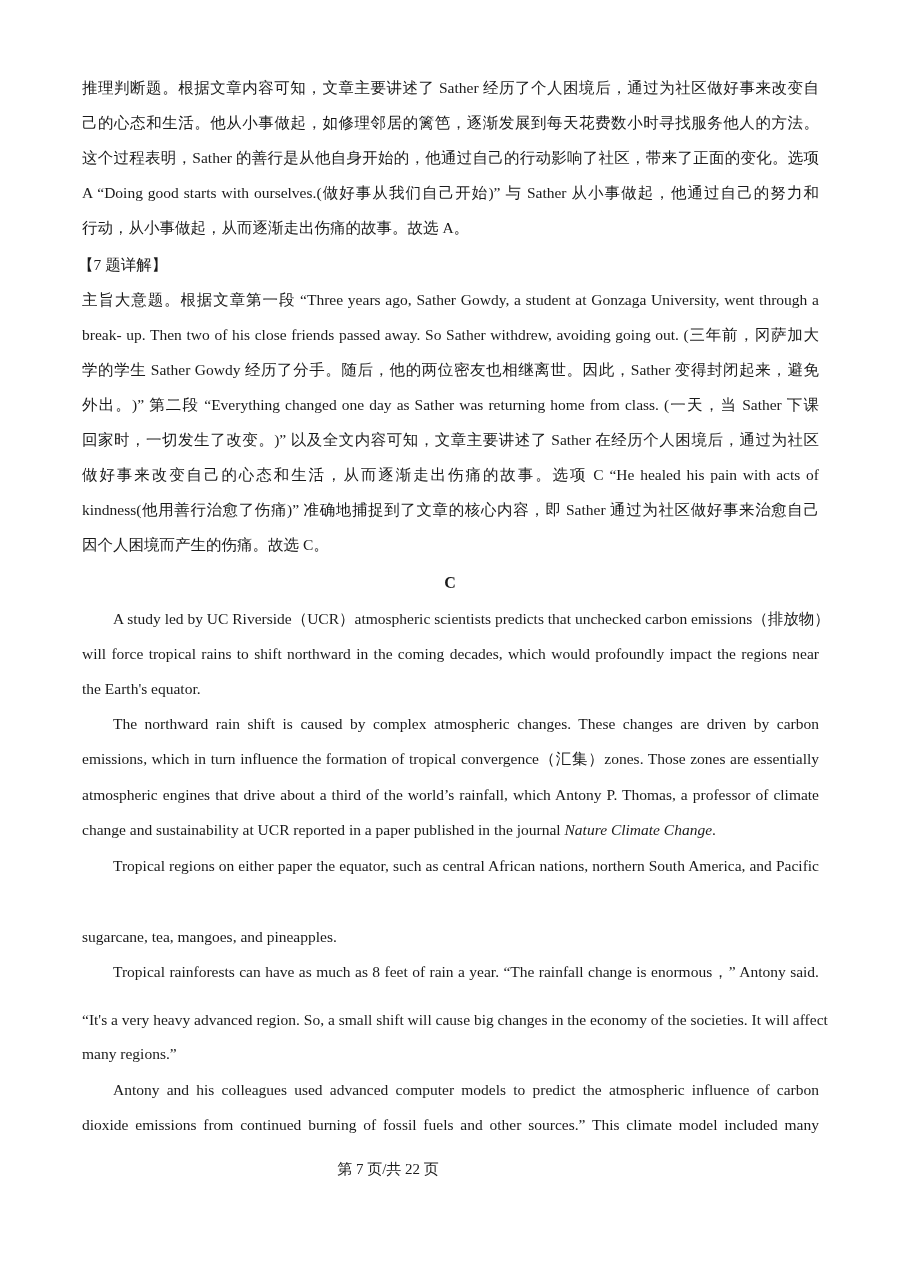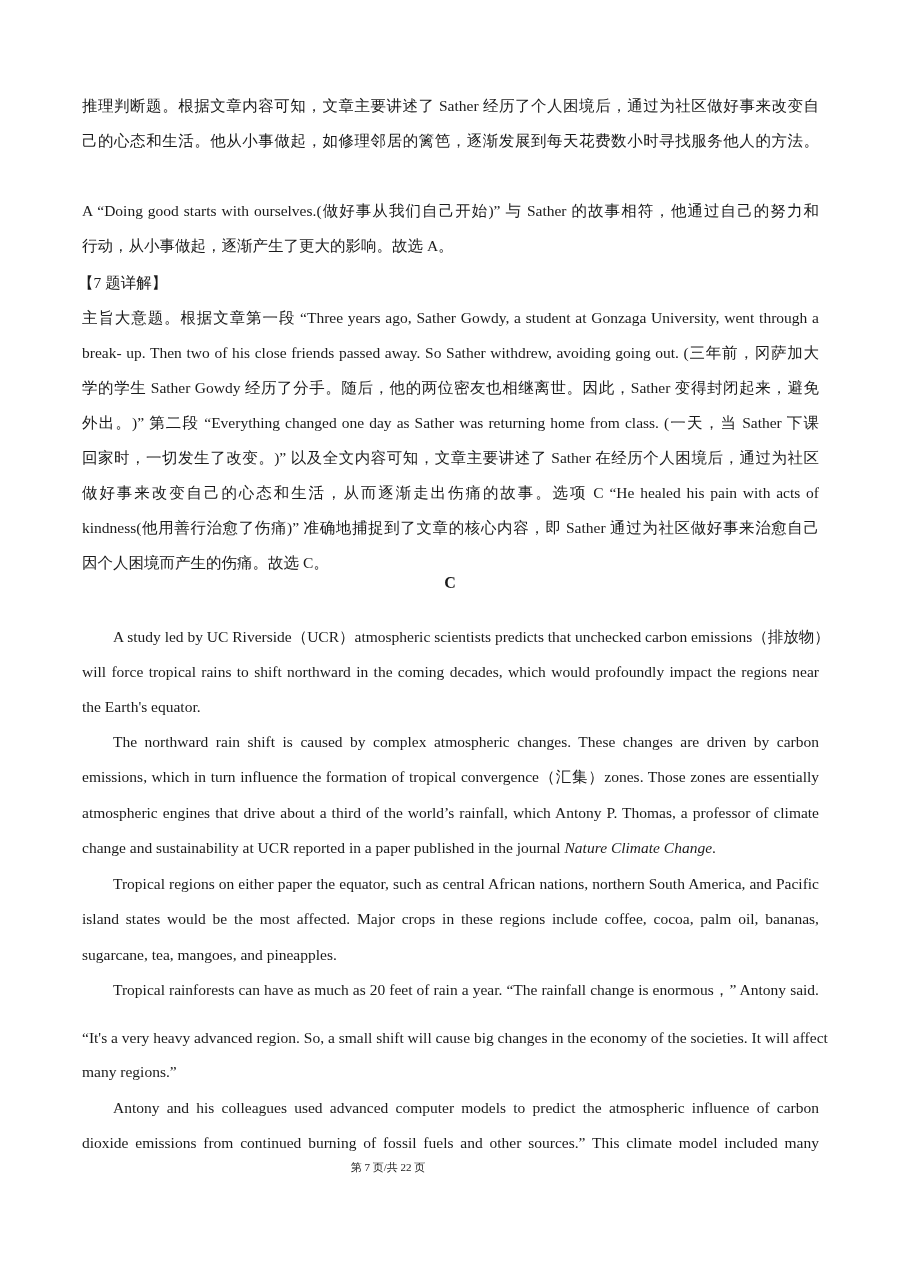--- a/index.html
+++ b/index.html
@@ -9,45 +9,45 @@
       position: absolute;
       left: 82px;
       width: 737px;
       font-family: "Liberation Serif", "DejaVu Serif", serif;
       font-size: 15.5px;
       line-height: 20px;
       color: #1a1a1a;
       white-space: nowrap;
       text-align: justify;
       text-align-last: justify;
-      margin-top: 18px;
     }
     .line.last { text-align-last: left; }
     .line.indent { left: 113px; width: 706px; }
     .heading-c {
       position: absolute; left: 0; width: 900px; text-align: center;
       font-family: "Liberation Serif", "DejaVu Serif", serif;
       font-weight: bold; font-size: 16px; color: #1a1a1a;
     }
     .footer {
       position: absolute; left: 0; width: 776px; text-align: center;
       font-family: "Liberation Serif", "DejaVu Serif", serif;
-      font-size: 11px; color: #1a1a1a;
+      font-size: 15px; color: #1a1a1a;
     }
     i { }
   </style>
 </head>
 <body>
 
 <div class="page">
 
   <div class="line" style="top:78px">推理判断题。根据文章内容可知，文章主要讲述了 Sather 经历了个人困境后，通过为社区做好事来改变自</div>
   <div class="line" style="top:113px">己的心态和生活。他从小事做起，如修理邻居的篱笆，逐渐发展到每天花费数小时寻找服务他人的方法。</div>
-  <div class="line" style="top:183px">A “Doing good starts with ourselves.(做好事从我们自己开始)”  与 Sather 的故事相符，他通过自己的努力和</div>
-  <div class="line last" style="top:218px">行动，从小事做起，逐渐产生了更大的影响。故选 A。</div>
+  <div class="line" style="top:148px">这个过程表明，Sather 的善行是从他自身开始的，他通过自己的行动影响了社区，带来了正面的变化。选项</div>
+  <div class="line" style="top:183px">A “Doing good starts with ourselves.(做好事从我们自己开始)”  与 Sather 从小事做起，他通过自己的努力和</div>
+  <div class="line last" style="top:218px">行动，从小事做起，从而逐渐走出伤痛的故事。故选 A。</div>
 
   <div class="line last" style="top:255px; left:78px;">【7 题详解】</div>
 
   <div class="line" style="top:290px">主旨大意题。根据文章第一段 “Three years ago, Sather Gowdy, a student at Gonzaga University, went through a</div>
   <div class="line" style="top:325px">break- up. Then two of his close friends passed away. So Sather withdrew, avoiding going out. (三年前，冈萨加大</div>
   <div class="line" style="top:360px">学的学生 Sather  Gowdy 经历了分手。随后，他的两位密友也相继离世。因此，Sather 变得封闭起来，避免</div>
   <div class="line" style="top:395px">外出。)” 第二段 “Everything changed one day as Sather was returning home from class. (一天，当 Sather 下课</div>
   <div class="line" style="top:430px">回家时，一切发生了改变。)” 以及全文内容可知，文章主要讲述了 Sather 在经历个人困境后，通过为社区</div>
   <div class="line" style="top:465px">做好事来改变自己的心态和生活，从而逐渐走出伤痛的故事。选项 C “He healed his pain with acts of</div>
   <div class="line" style="top:500px">kindness(他用善行治愈了伤痛)” 准确地捕捉到了文章的核心内容，即 Sather 通过为社区做好事来治愈自己</div>
@@ -58,24 +58,23 @@
   <div class="line indent" style="top:609px">A study led by UC Riverside（UCR）atmospheric scientists predicts that unchecked carbon emissions（排放物）</div>
   <div class="line" style="top:644px">will force tropical rains to shift northward in the coming decades, which would profoundly impact the regions near</div>
   <div class="line last" style="top:679px">the Earth's equator.</div>
 
   <div class="line indent" style="top:714px">The northward rain shift is caused by complex atmospheric changes. These changes are driven by carbon</div>
   <div class="line" style="top:749px">emissions, which in turn influence the formation of tropical convergence（汇集）zones. Those zones are essentially</div>
   <div class="line" style="top:785px">atmospheric engines that drive about a third of the world’s rainfall, which Antony P. Thomas, a professor of climate</div>
   <div class="line last" style="top:820px"><span>change and sustainability at UCR reported in a paper published in the journal </span><i>Nature Climate Change</i><span>.</span></div>
 
   <div class="line indent" style="top:856px">Tropical regions on either paper the equator, such as central African nations, northern South America, and Pacific</div>
-  <div class="line" style="top:891px">island states would be the most affected. Major crops in these regions include coffee, cocoa, palm oil, bananas,</div>
   <div class="line last" style="top:927px">sugarcane, tea, mangoes, and pineapples.</div>
 
-  <div class="line indent" style="top:962px">Tropical rainforests can have as much as 20 feet of rain a year. “The rainfall change is enormous，” Antony said.</div>
+  <div class="line indent" style="top:962px">Tropical rainforests can have as much as 8 feet of rain a year. “The rainfall change is enormous，” Antony said.</div>
   <div class="line" style="top:1010px">“It's a very heavy advanced region. So, a small shift will cause big changes in the economy of the societies. It will affect</div>
   <div class="line last" style="top:1044px">many regions.”</div>
 
   <div class="line indent" style="top:1080px">Antony and his colleagues used advanced computer models to predict the atmospheric influence of carbon</div>
   <div class="line" style="top:1115px">dioxide emissions from continued burning of fossil fuels and other sources.” This climate model included many</div>
 
   <div class="footer" style="top:1160px">第 7 页/共 22 页</div>
 
 </div>
 

